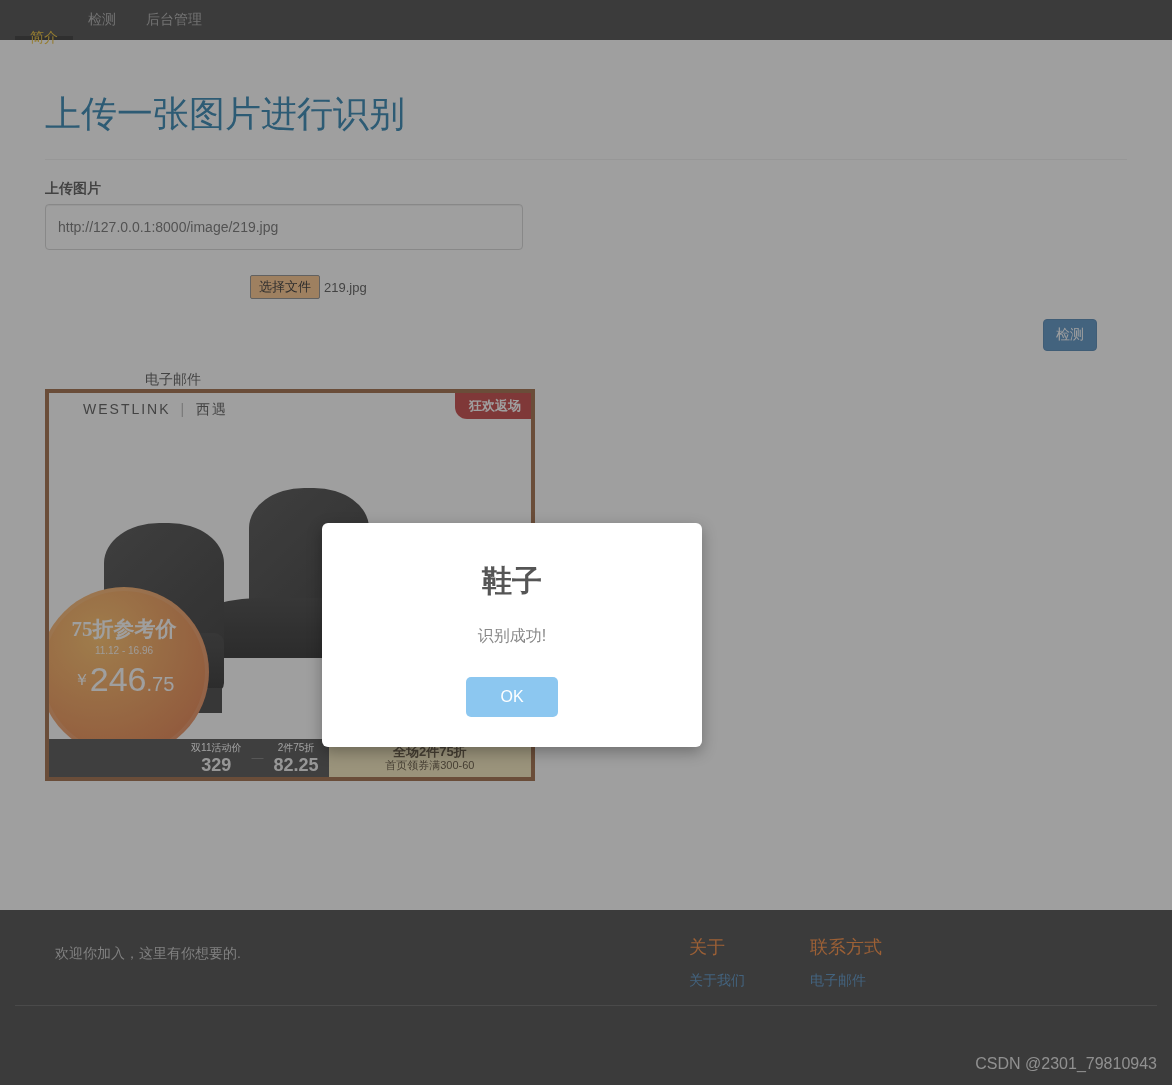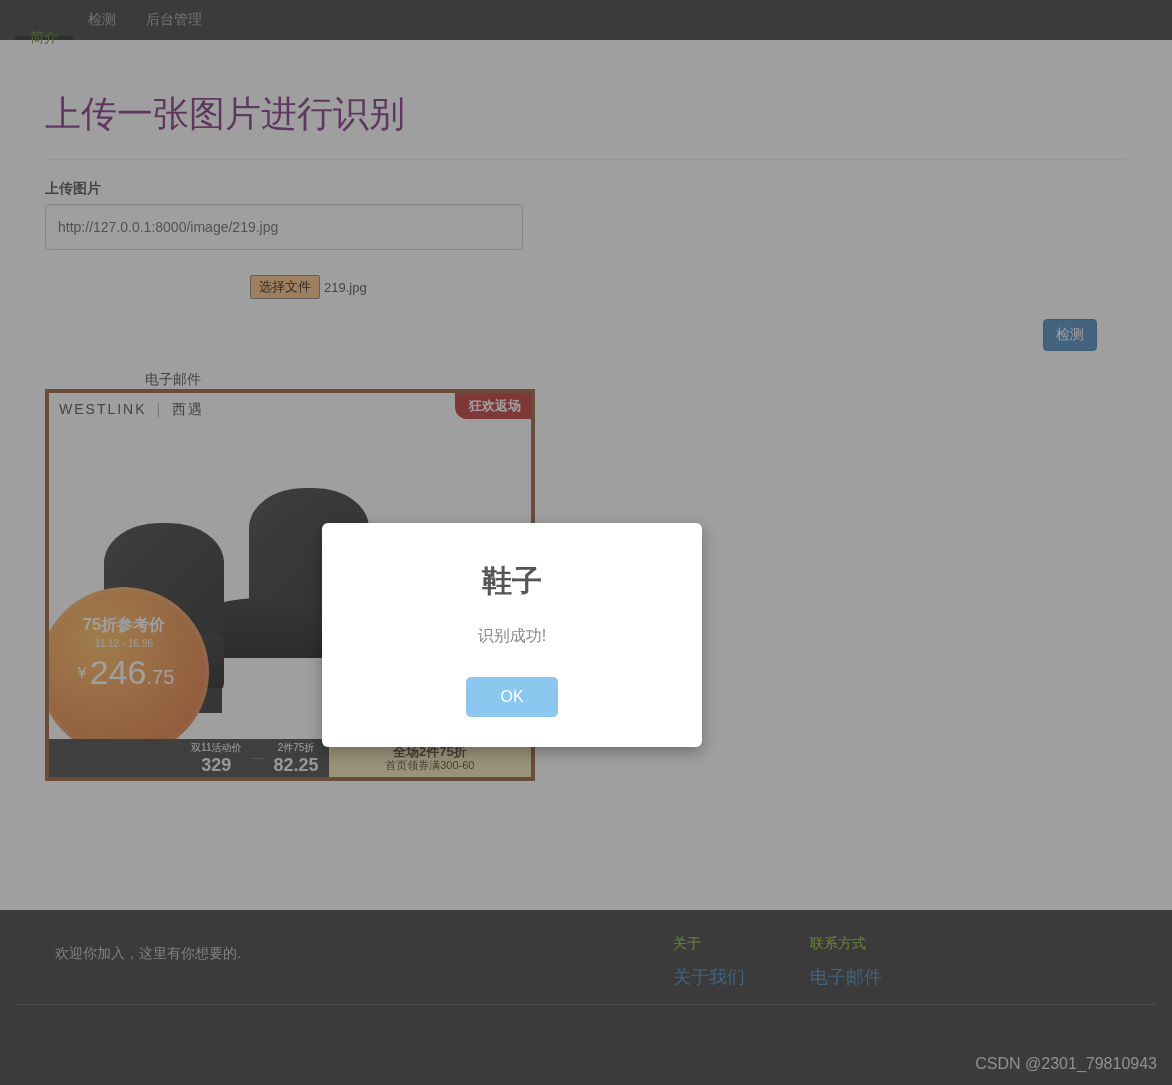--- a/index.html
+++ b/index.html
@@ -23,31 +23,31 @@
       color: #9d9d9d;
       font-size: 14px;
       padding: 0 15px;
       display: flex;
       align-items: center;
       cursor: pointer;
       text-decoration: none;
     }
     .nav-item.active {
       background: #080808;
-      color: #4d7c0f;
+      color: #eab308;
       margin-top: 36px;
     }
     
     .container {
       padding: 50px 45px 20px 45px;
     }
     h1.page-title {
       font-size: 36px;
       font-weight: 500;
-      color: #701a75;
+      color: #0369a1;
       margin-bottom: 20px;
     }
     hr {
       border: none;
       border-top: 1px solid #eee;
       margin-bottom: 20px;
     }
     .form-label {
       font-weight: bold;
       font-size: 14px;
@@ -113,20 +113,21 @@
       height: 392px;
       position: relative;
       border: 4px solid #8b4a1e;
       background: #fff;
       overflow: hidden;
     }
     .pc-top {
       display: flex;
       justify-content: space-between;
       align-items: flex-start;
+      padding-left: 24px;
     }
     .pc-brand {
       padding: 8px 10px;
       font-size: 14px;
       letter-spacing: 2px;
       color: #333;
       font-weight: 500;
     }
     .pc-brand .sep { color: #aaa; margin: 0 4px; }
     .pc-badge {
@@ -171,21 +172,21 @@
       border-radius: 50%;
       background: radial-gradient(circle at 35% 30%, #ffb347, #d9531e);
       color: #fff;
       display: flex;
       flex-direction: column;
       align-items: center;
       justify-content: flex-start;
       padding-top: 28px;
       box-shadow: 0 0 0 4px rgba(255,255,255,0.1) inset;
     }
-    .pc-price-title { font-size: 16px; font-weight: bold; }
+    .pc-price-title { font-size: 21px; font-weight: bold; font-family: Liberation Serif, serif; }
     .pc-price-sub { font-size: 10px; opacity: .9; margin-top: 2px;}
     .pc-price-main { font-size: 34px; font-weight: normal; margin-top: 4px; }
     .pc-price-main .cur { font-size: 16px; vertical-align: 6px;}
     .pc-price-main .dec { font-size: 20px; }
     .pc-bottom {
       position: absolute;
       bottom: 0; left: 0; right: 0;
       height: 38px;
       display: flex;
     }
@@ -224,28 +225,28 @@
       font-size: 14px;
       color: #bbb;
       padding-top: 10px;
     }
     .footer-right {
       display: flex;
       gap: 65px;
       padding-right: 275px;
     }
     .footer-col h4 {
-      font-size: 14px;
-      color: #84cc16;
+      font-size: 18px;
+      color: #f97316;
       font-weight: 500;
       margin-bottom: 12px;
     }
     .footer-col a {
       color: #337ab7;
-      font-size: 18px;
+      font-size: 14px;
       text-decoration: none;
     }
     .footer-hr {
       border: none;
       border-top: 1px solid #444;
       margin: 0 15px;
     }
     .watermark {
       position: absolute;
       right: 15px;

